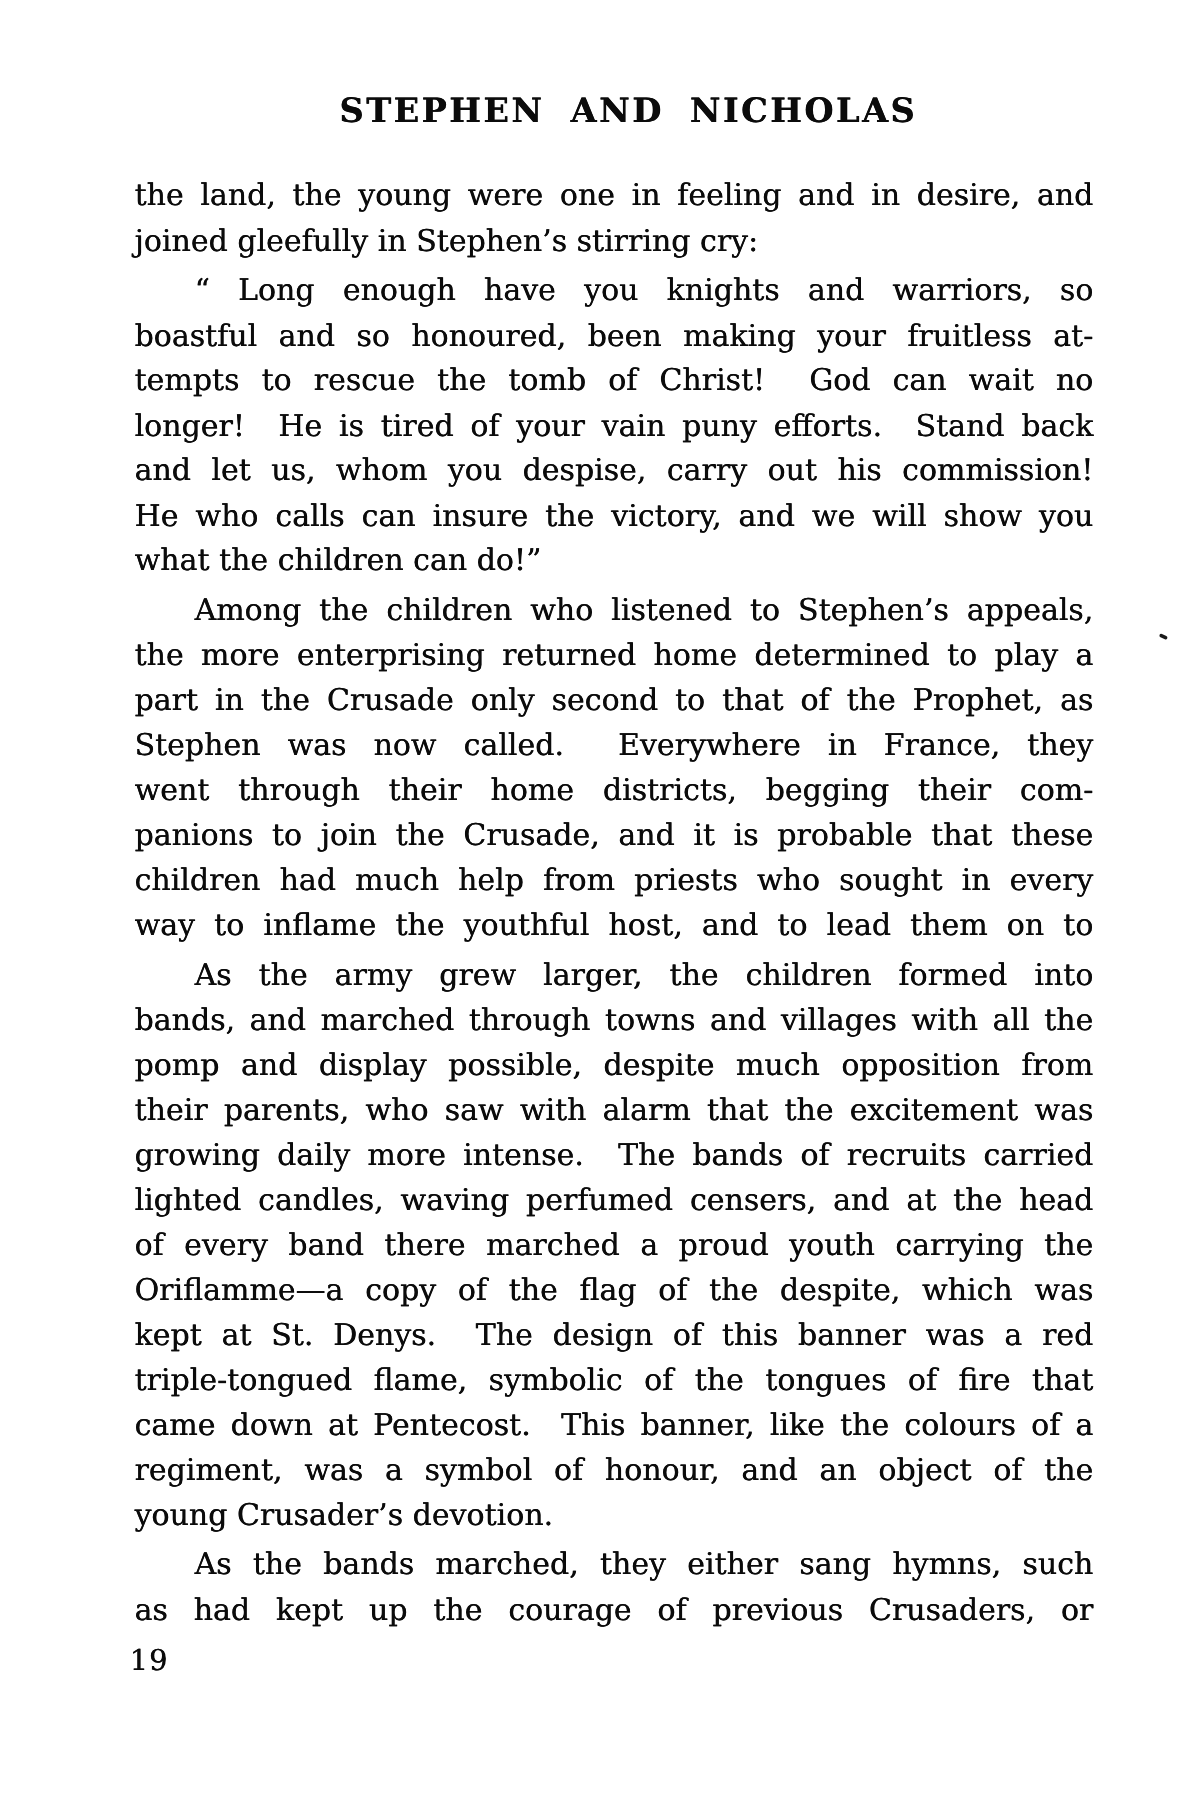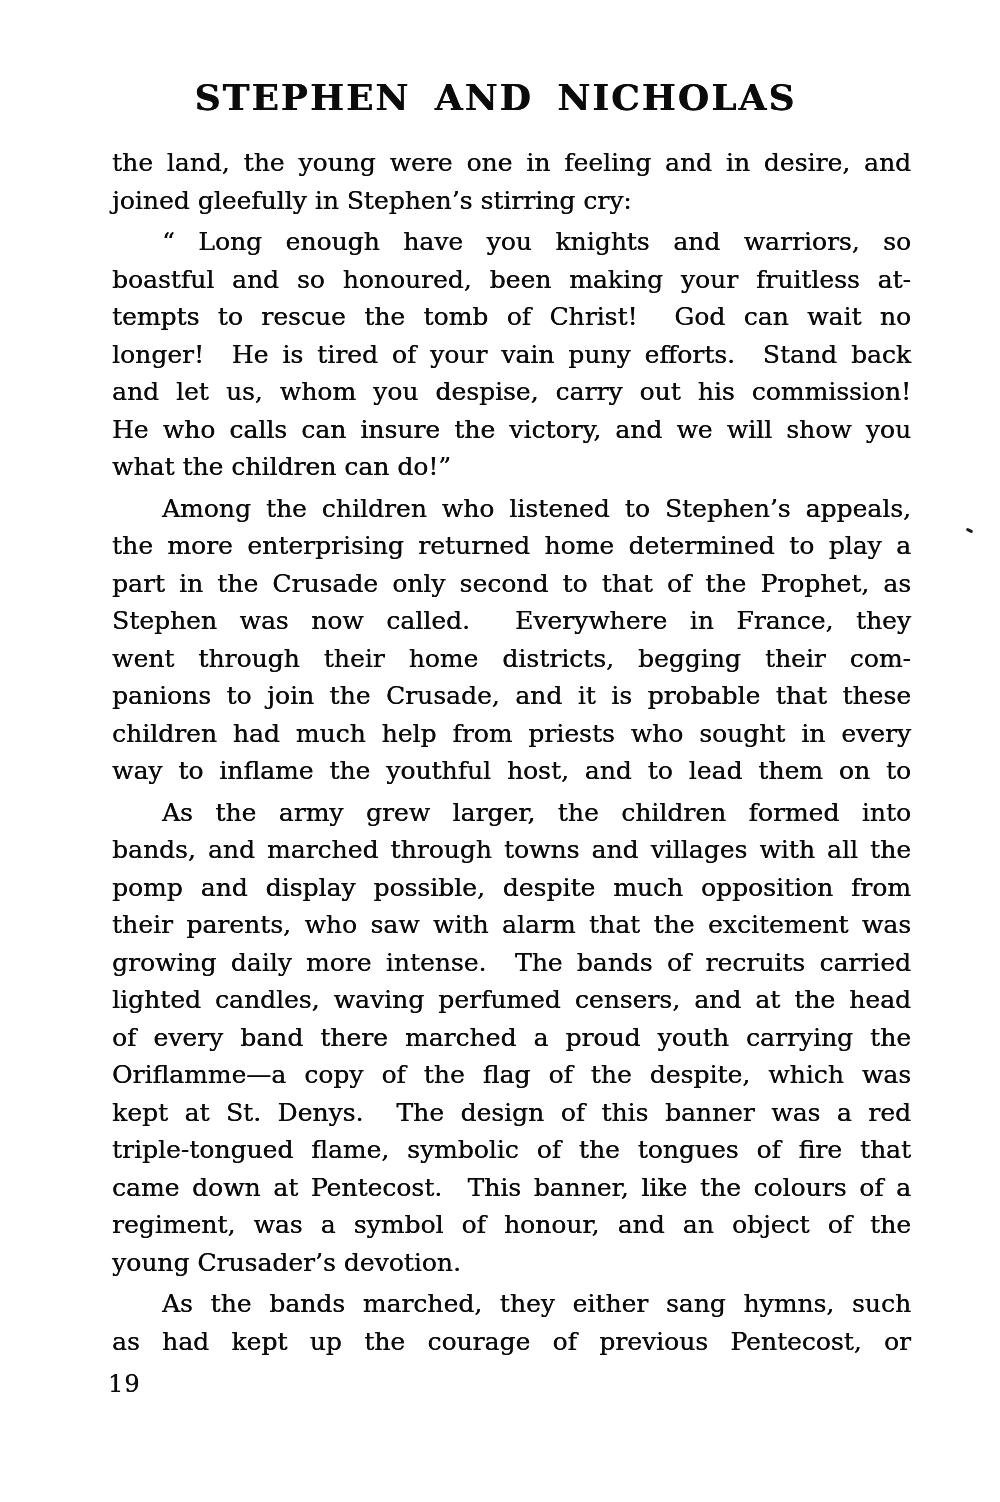--- a/index.html
+++ b/index.html
@@ -16,24 +16,24 @@
     position: relative;
     width: 1000px;
     height: 1502px;
     background: #ffffff;
     overflow: hidden;
     color: #0b0b0b;
   }
   .header {
     position: absolute;
     top: 76px;
-    left: 92px;
+    left: 120px;
     width: 807px;
     text-align: center;
-    font-size: 36px;
+    font-size: 28px;
     font-weight: bold;
     letter-spacing: 2px;
     word-spacing: 10px;
     text-shadow: 0.3px 0 0 currentColor;
     white-space: nowrap;
   }
   .body-text {
     position: absolute;
     top: 140px;
     left: 108px;
@@ -110,20 +110,20 @@
         <div class="line">of every band there marched a proud youth carrying the</div>
         <div class="line">Oriflamme—a copy of the flag of the despite, which was</div>
         <div class="line">kept at St. Denys.  The design of this banner was a red</div>
         <div class="line">triple-tongued flame, symbolic of the tongues of fire that</div>
         <div class="line">came down at Pentecost.  This banner, like the colours of a</div>
         <div class="line">regiment, was a symbol of honour, and an object of the</div>
         <div class="line no-justify">young Crusader’s devotion.</div>
       </div>
       <div class="paragraph">
         <div class="line indent">As the bands marched, they either sang hymns, such</div>
-        <div class="line">as had kept up the courage of previous Pentecost, or</div>
+        <div class="line">as had kept up the courage of previous Crusaders, or</div>
       </div>
     </div>
 
   <div class="ink-speck"></div>
 
   <div class="page-number">19</div>
 </div>
 
 </body></html>

